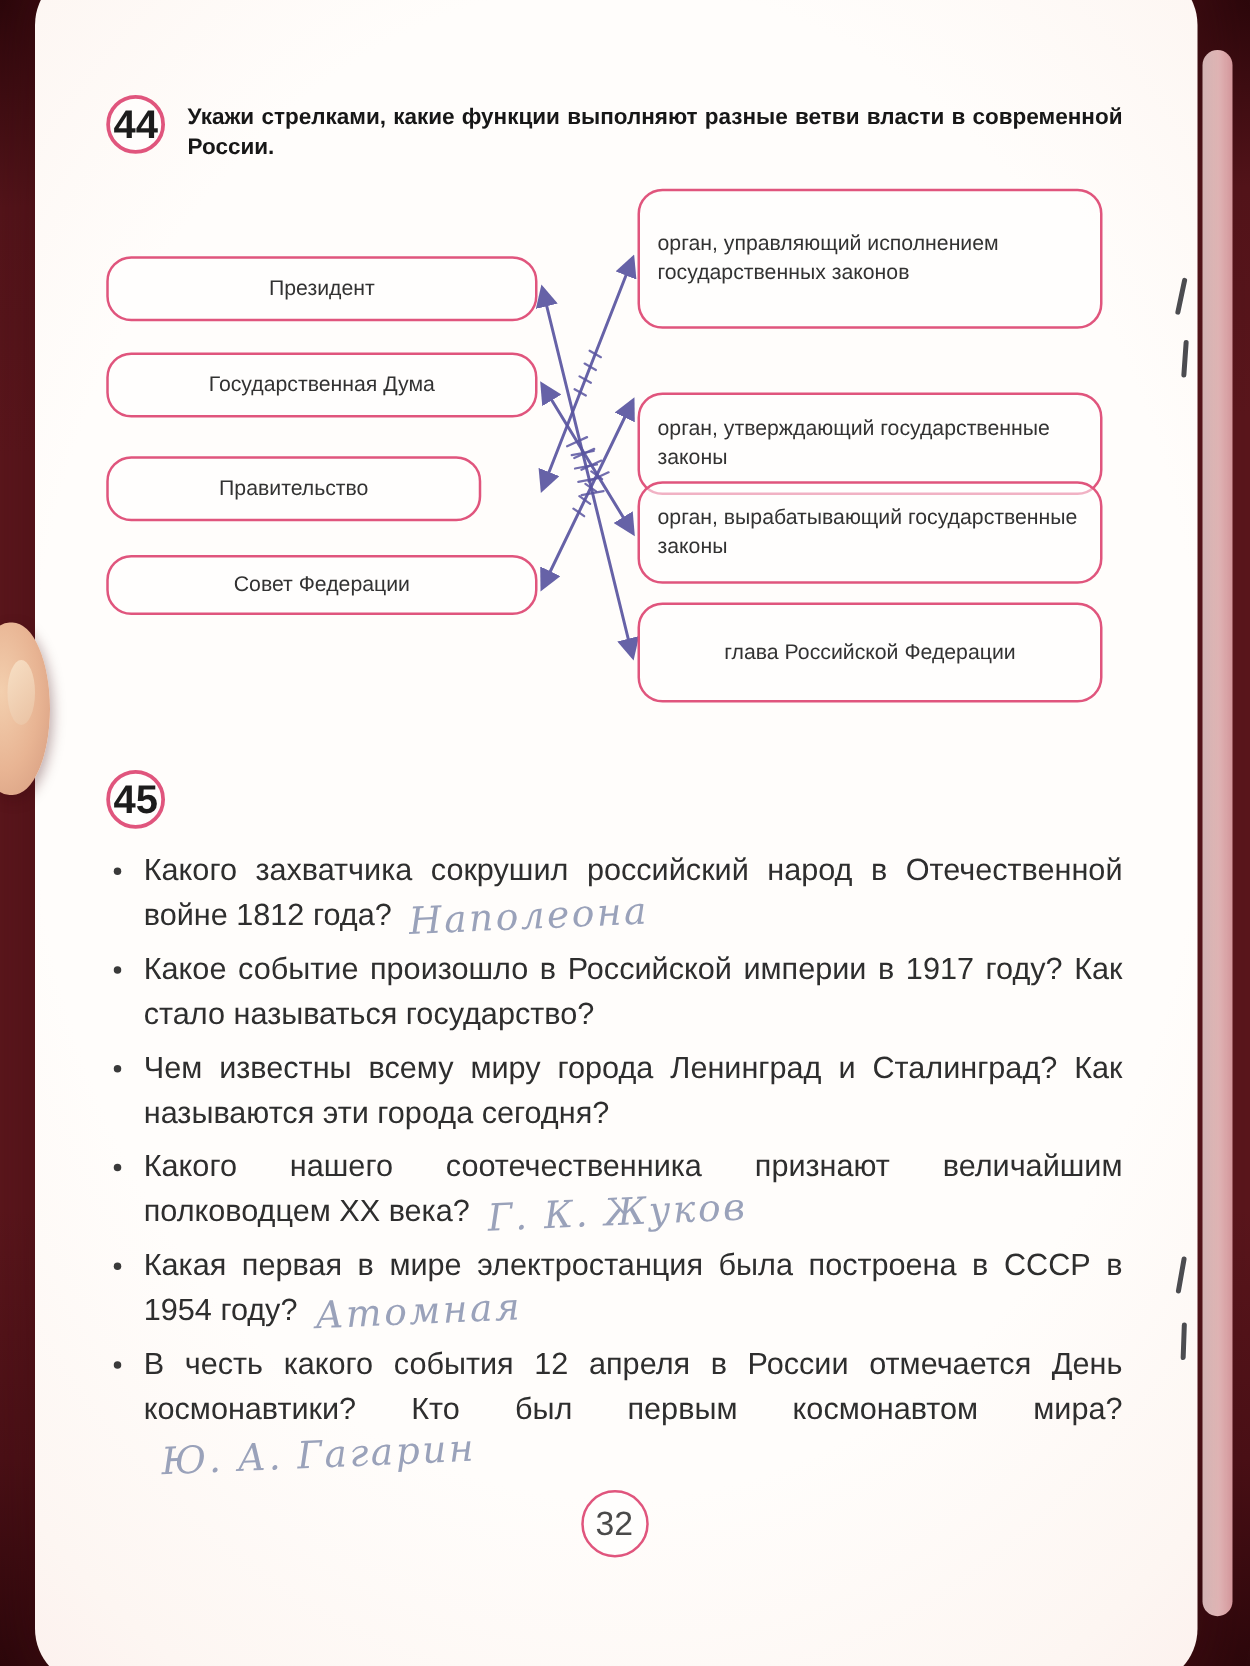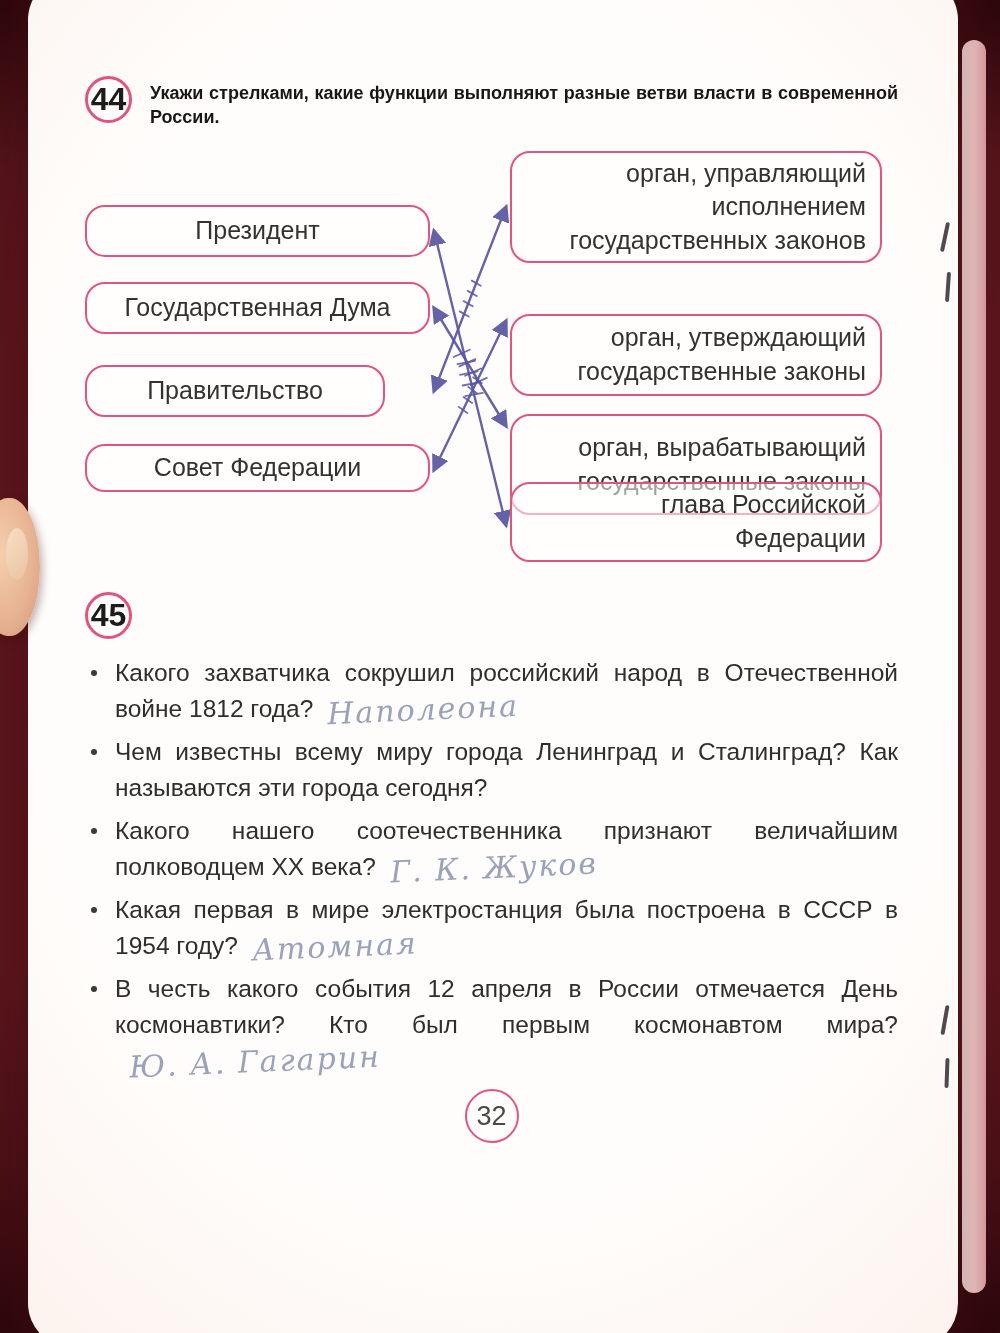--- a/index.html
+++ b/index.html
@@ -47,36 +47,36 @@
   .task-title{
     flex:1;font-weight:bold;font-size:18px;line-height:1.34;color:#171717;
     text-align:justify;text-align-last:justify;padding-top:6px;
   }
   .task-title.plain{text-align:left;text-align-last:left;}
   
   .match-area{position:relative;height:442px;margin-top:20px;}
   .mbox{
     position:absolute;border:2.5px solid var(--box-border);border-radius:20px;
     background:rgba(255,255,255,.55);
-    display:flex;align-items:center;justify-content:center;text-align:right;
-    font-size:25px;color:#323232;line-height:1.35;padding:6px 14px;
+    display:flex;align-items:center;justify-content:center;text-align:left;
+    font-size:17px;color:#323232;line-height:1.35;padding:6px 14px;
   }
   .lb0{left:0;top:56px;width:345px;height:52px;}
   .lb1{left:0;top:133px;width:345px;height:52px;}
   .lb2{left:0;top:216px;width:300px;height:52px;}
   .lb3{left:0;top:295px;width:345px;height:48px;}
   .rb0{left:425px;top:2px;width:372px;height:112px;}
   .rb1{left:425px;top:131px;width:372px;height:82px;margin-top:34px;}
-  .rb2{left:425px;top:236px;width:372px;height:101px;margin-top:29px;}
+  .rb2{left:425px;top:236px;width:372px;height:82px;}
   .rb3{left:425px;top:333px;width:372px;height:80px;}
   .arrows{position:absolute;inset:0;width:100%;height:100%;pointer-events:none;}
   .pen-line{stroke:var(--pen);stroke-width:2.4;opacity:.92;stroke-linecap:round;}
   .pen-tick{stroke:var(--pen);stroke-width:1.8;opacity:.85;stroke-linecap:round;}
   
-  .task45{}
+  .task45{margin-top:24px;}
   .questions{list-style:none;margin:16px 0 0 0;padding:0;}
   .questions li{
     position:relative;padding-left:30px;margin-bottom:7px;
     font-size:24.5px;line-height:36px;color:var(--print);text-align:justify;
   }
   .questions li::before{
     content:"";position:absolute;left:6px;top:15px;width:6px;height:6px;
     border-radius:50%;background:#3a3a3a;
   }
   .hand{
@@ -167,20 +167,21 @@
       </div>
     </section>
 
     <section class="task45">
       <div class="task-header">
         <div class="badge">45</div>
       </div>
 
       <ul class="questions">
         <li><span>Какого захватчика сокрушил российский народ в Отечественной войне 1812 года?</span><span class="hand">Наполеона</span></li>
+        <li><span>Какое событие произошло в Российской империи в 1917 году? Как стало называться государство?</span></li>
         <li><span>Чем известны всему миру города Ленинград и Сталинград? Как называются эти города сегодня?</span></li>
         <li><span>Какого нашего соотечественника признают величайшим полководцем XX века?</span><span class="hand">Г. К. Жуков</span></li>
         <li><span>Какая первая в мире электростанция была построена в СССР в 1954 году?</span><span class="hand">Атомная</span></li>
         <li><span>В честь какого события 12 апреля в России отмечается День космонавтики? Кто был первым космонавтом мира?</span><span class="hand">Ю. А. Гагарин</span></li>
       </ul>
     </section>
 
     <div class="page-num">32</div>
   </div>
 

